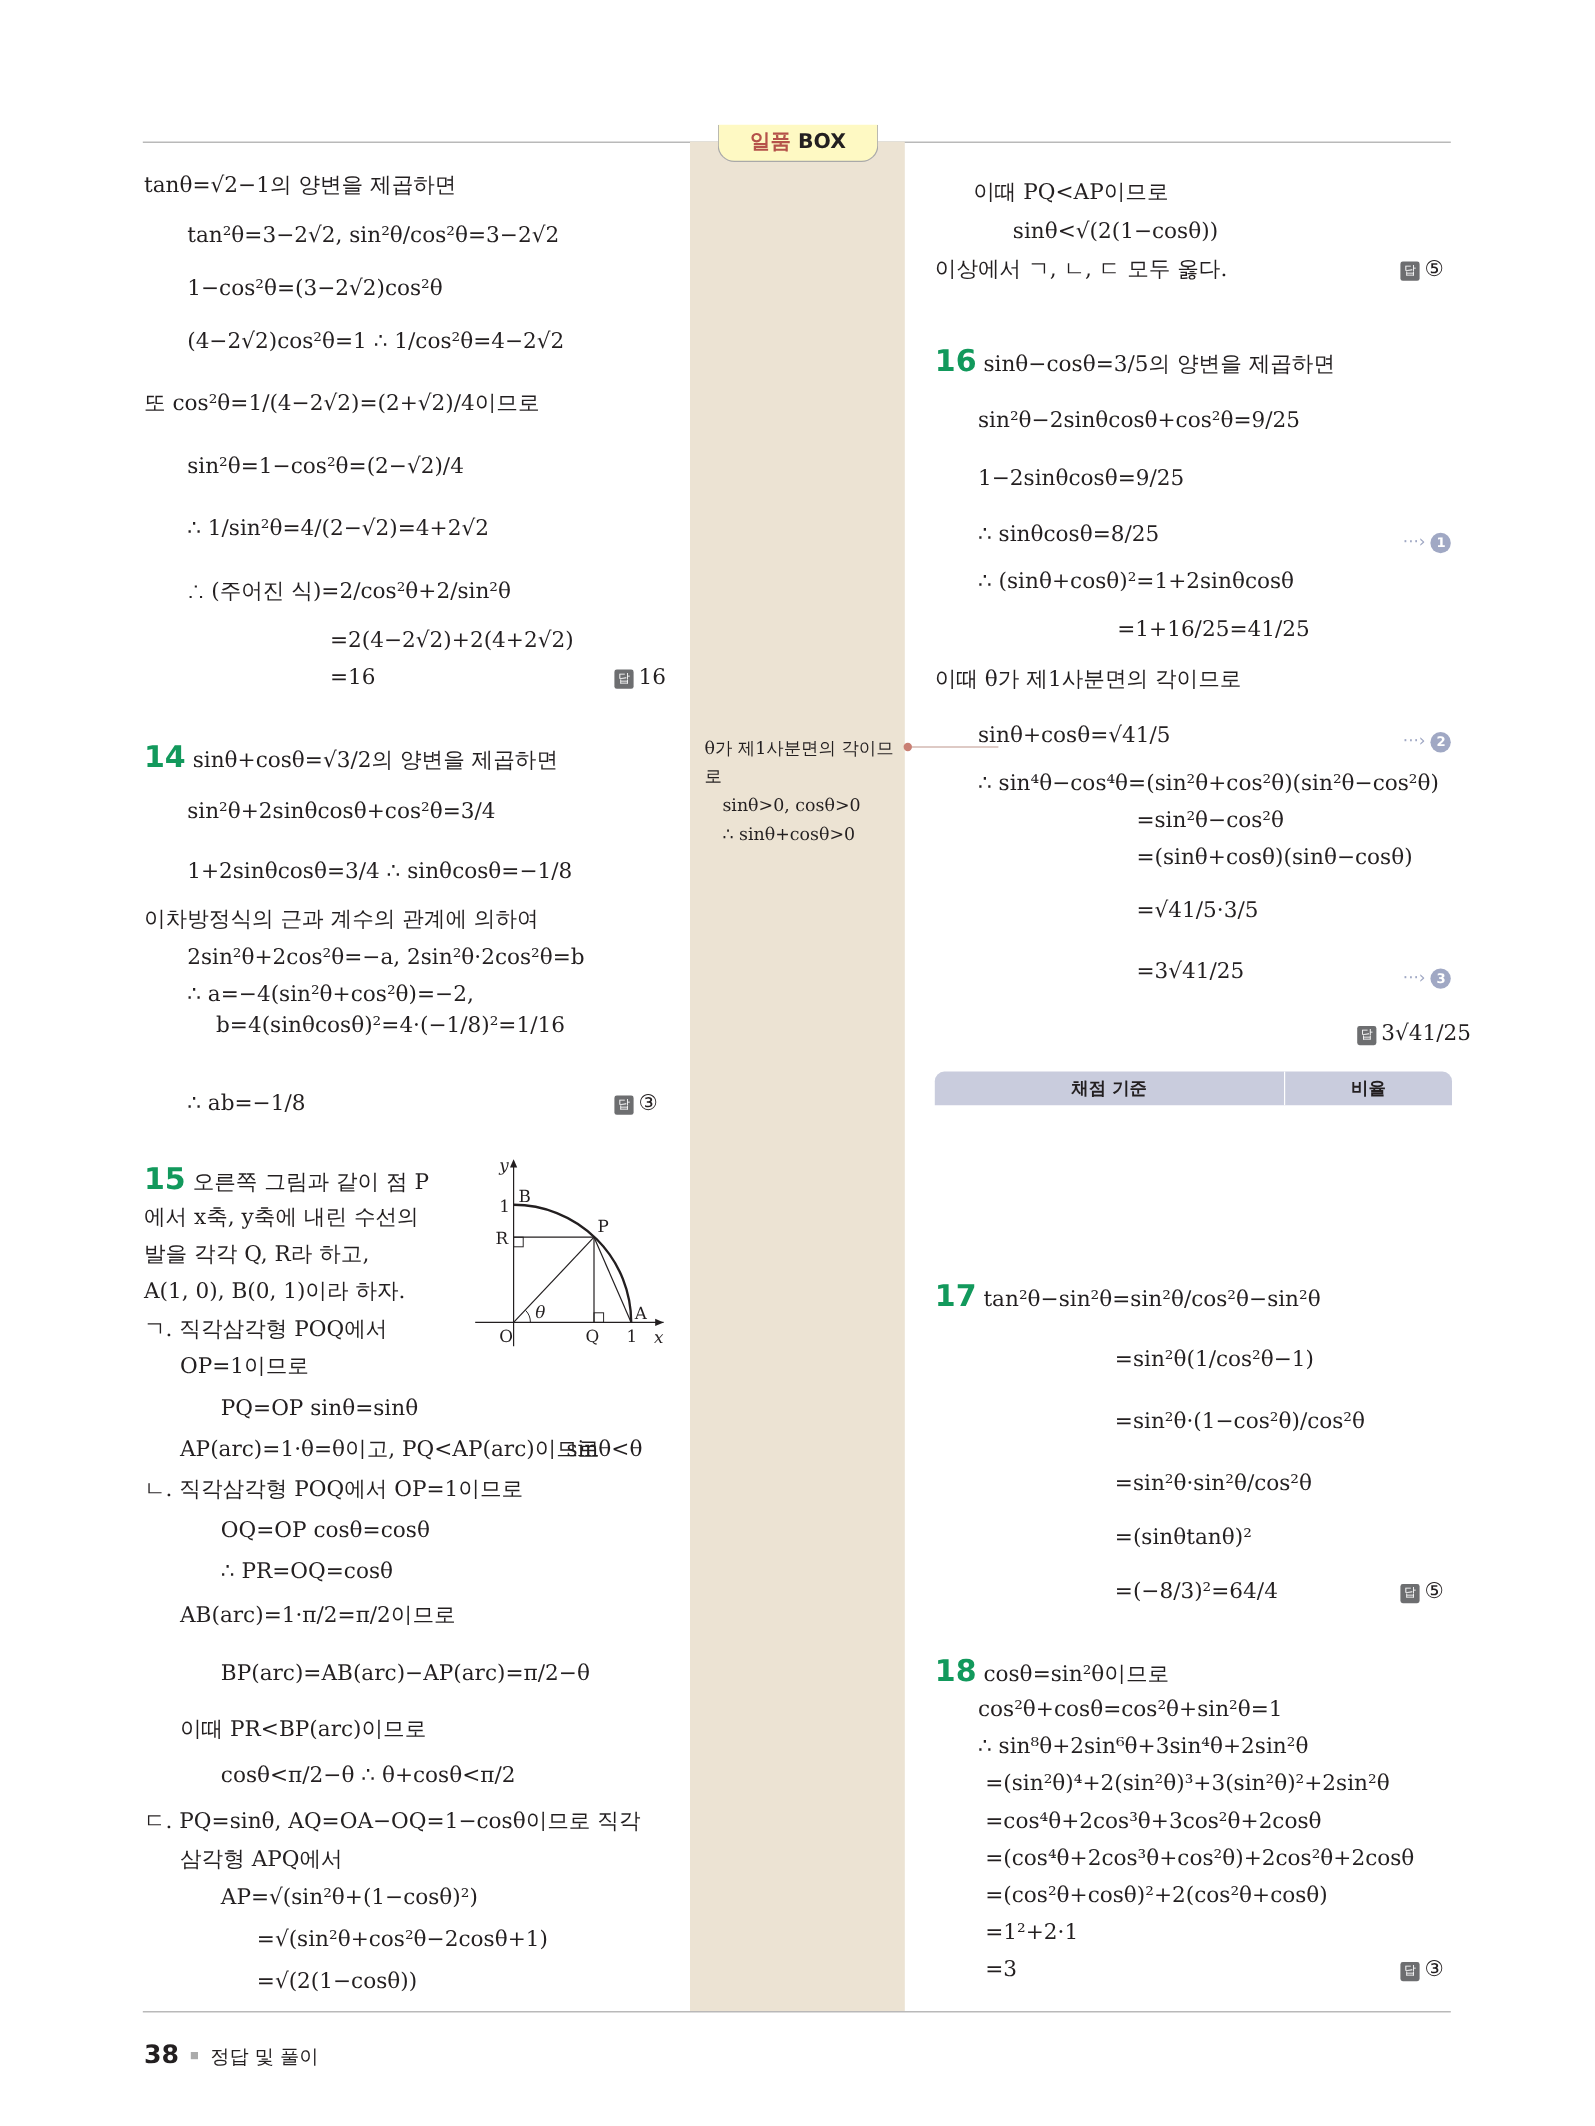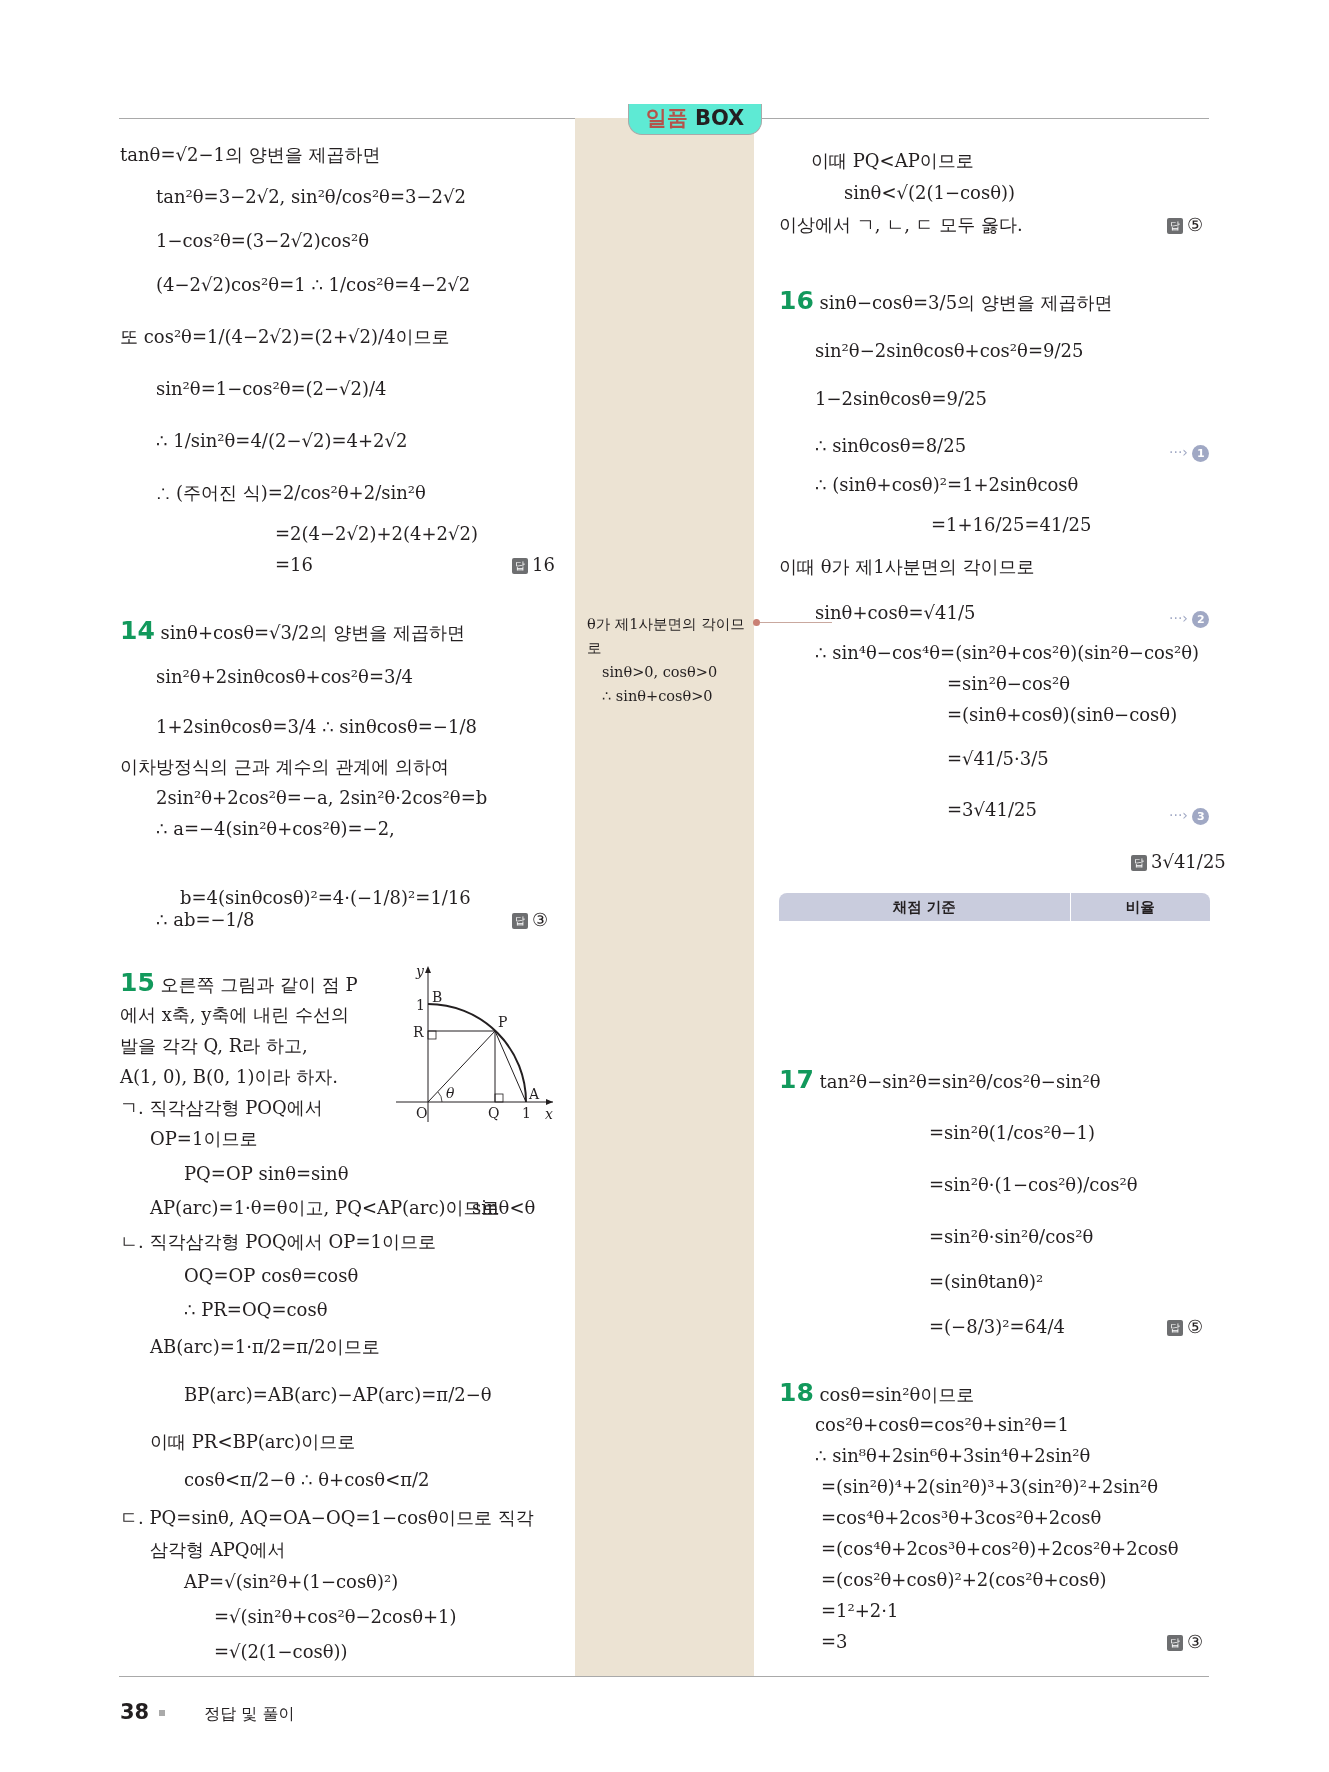--- a/index.html
+++ b/index.html
@@ -1,24 +1,24 @@
 <!DOCTYPE html>
 <html><head>
 <meta charset="utf-8">
 <style>
   html, body { margin:0; padding:0; background:#fff; }
   body { width:1329px; height:1772px; position:relative; overflow:hidden;
          font-family:"DejaVu Serif","Liberation Serif",serif; color:#231f20; }
   .rule-top { position:absolute; left:119px; top:118px; width:1090px; height:1px; background:#a9a9a9; }
   .rule-bottom { position:absolute; left:119px; top:1676px; width:1090px; height:1px; background:#a9a9a9; }
   .box-col { position:absolute; left:575px; top:118px; width:179px; height:1558px; background:#ece3d3; }
-  .box-tab { position:absolute; left:598px; top:104px; width:132px; height:30px; background:#5eead4;
+  .box-tab { position:absolute; left:598px; top:104px; width:132px; height:30px; background:#fef9c3;
              border:1px solid #a9a9a9; border-top:none; border-radius:0 0 14px 14px;
              text-align:center; font-family:"DejaVu Sans","Liberation Sans",sans-serif;
-             font-weight:bold; font-size:21px; line-height:28px; z-index:2;margin-left:30px; }
+             font-weight:bold; font-size:17px; line-height:28px; z-index:2; }
   .box-tab .red { color:#b5524a; }
   .box-tab .blk { color:#231f20; }
   .col { position:absolute; font-size:18px; line-height:30px; }
   .left { left:120px; top:140px; width:440px; }
   .right { left:779px; top:140px; width:430px; }
   .line { position:absolute; white-space:nowrap; }
   .num { font-family:"DejaVu Sans","Liberation Sans",sans-serif; font-weight:bold; color:#12995c; font-size:25px; }
   .ans { position:absolute; white-space:nowrap; font-size:18px; }
   .ans .tag { display:inline-block; width:16px; height:16px; background:#6d6e70; color:#fff;
               font-family:"DejaVu Sans","Liberation Sans",sans-serif; font-size:10px; line-height:16px;
@@ -35,21 +35,21 @@
   table.crit th:first-child { border-radius:8px 0 0 0; }
   table.crit th:last-child { border-radius:0 8px 0 0; border-left:1px solid #fff; }
   table.crit td { height:29px; border-bottom:1px solid #8a8a8a; }
   table.crit td:last-child { border-left:1px solid #8a8a8a; text-align:center; width:58px; }
   table.crit td .dot { display:inline-block; width:17px; height:17px; border-radius:50%; background:#a0a8c4; color:#fff;
                font-size:11px; line-height:17px; text-align:center; font-weight:bold; margin:0 4px 0 12px; }
   table.crit .ser { font-family:"DejaVu Serif","Liberation Serif",serif; }
   .footer { position:absolute; left:120px; top:1700px; font-family:"DejaVu Sans","Liberation Sans",sans-serif; }
   .footer .page { font-weight:bold; font-size:21px; }
   .footer .sq { display:inline-block; width:6px; height:6px; background:#aaa; margin:0 10px 3px 10px; }
-  .footer .title { font-size:16px;margin-left:29px; }
+  .footer .title { font-size:16px; }
   svg.fig { position:absolute; left:388px; top:962px; }
 </style>
 </head>
 <body>
 
 <div class="rule-top"></div>
 <div class="box-col"></div>
 <div class="box-tab">
   <span class="red">일품</span>
   <span class="blk">BOX</span>
@@ -70,21 +70,21 @@
 
   <div class="line" style="left:0;top:476px">
     <span class="num">14</span>
     <span>sinθ+cosθ=√3/2의 양변을 제곱하면</span>
   </div>
   <div class="line" style="left:36px;top:522px">sin²θ+2sinθcosθ+cos²θ=3/4</div>
   <div class="line" style="left:36px;top:572px">1+2sinθcosθ=3/4      ∴ sinθcosθ=−1/8</div>
   <div class="line" style="left:0;top:612px">이차방정식의 근과 계수의 관계에 의하여</div>
   <div class="line" style="left:36px;top:643px">2sin²θ+2cos²θ=−a, 2sin²θ·2cos²θ=b</div>
   <div class="line" style="left:36px;top:674px">∴ a=−4(sin²θ+cos²θ)=−2,</div>
-  <div class="line" style="left:60px;top:743px">b=4(sinθcosθ)²=4·(−1/8)²=1/16</div>
+  <div class="line" style="left:60px;top:700px">b=4(sinθcosθ)²=4·(−1/8)²=1/16</div>
   <div class="line" style="left:36px;top:765px">∴ ab=−1/8</div>
   <div class="ans" style="left:392px;top:765px"><span class="tag">답</span><span>③</span></div>
 
   <div class="line" style="left:0;top:828px">
     <span class="num">15</span>
     <span>오른쪽 그림과 같이 점 P</span>
   </div>
   <div class="line" style="left:0;top:860px">에서 x축, y축에 내린 수선의</div>
   <div class="line" style="left:0;top:891px">발을 각각 Q, R라 하고,</div>
   <div class="line" style="left:0;top:922px">A(1, 0), B(0, 1)이라 하자.</div>

